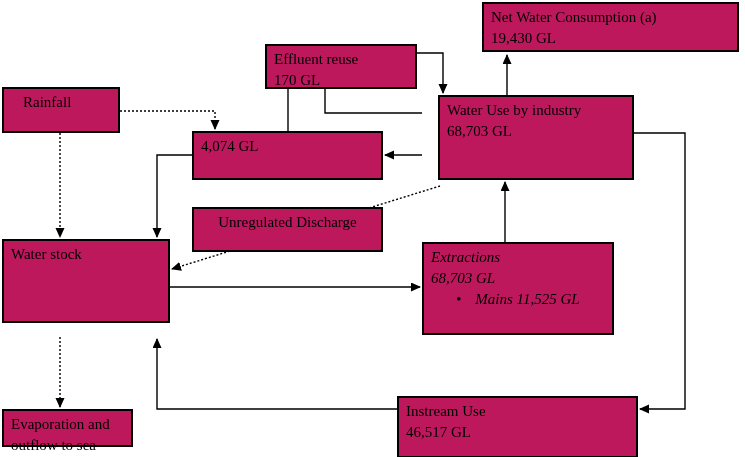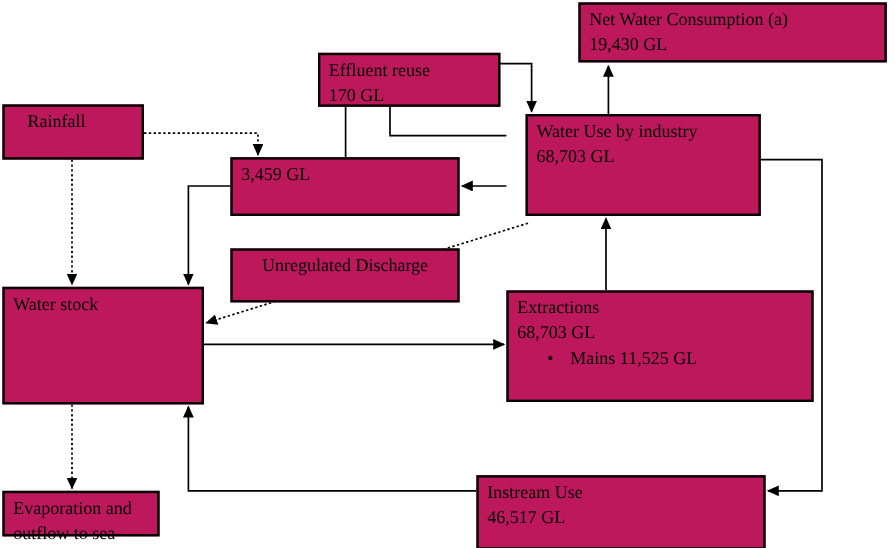--- a/index.html
+++ b/index.html
@@ -29,22 +29,22 @@
     line-height: 21px;
     z-index: 2;
     white-space: nowrap;
   }
   #node-rainfall               { left: 2px;   top: 87px;  width: 118px; height: 46px; padding-left: 19px; }
   #node-net-water-consumption  { left: 482px; top: 2px;   width: 257px; height: 50px; }
   #node-effluent-reuse         { left: 265px; top: 44px;  width: 152px; height: 45px; }
   #node-water-use              { left: 422px; top: 95px;  width: 196px; height: 85px; margin-left: 16px; }
   #node-regulated-discharge    { left: 192px; top: 131px; width: 191px; height: 49px; }
   #node-unregulated-discharge  { left: 192px; top: 207px; width: 191px; height: 45px; text-align: center; }
-  #node-water-stock            { left: 2px;   top: 239px; width: 168px; height: 98px; }
-  #node-extractions            { left: 422px; top: 242px; width: 256px; height: 93px; }
+  #node-water-stock            { left: 2px;   top: 239px; width: 168px; height: 84px; }
+  #node-extractions            { left: 422px; top: 242px; width: 192px; height: 93px; font-style: italic; }
   #node-instream-use           { left: 397px; top: 396px; width: 241px; height: 62px; }
   #node-evaporation            { left: 2px;   top: 409px; width: 131px; height: 38px; }
   .bullet-row { padding-left: 25px; }
   .bullet-row::before { content: "\2022"; padding-right: 14px; }
   .line { display: block; }
 </style>
 </head>
 <body>
 
 <div class="canvas">
@@ -86,21 +86,21 @@
     <span class="line">Effluent reuse</span>
     <span class="line">170 GL</span>
   </div>
 
   <div class="node" id="node-water-use">
     <span class="line">Water Use by industry</span>
     <span class="line">68,703 GL</span>
   </div>
 
   <div class="node" id="node-regulated-discharge">
-    <span class="line">3,459 GL</span>
+    <span class="line">4,074 GL</span>
   </div>
 
   <div class="node" id="node-unregulated-discharge">
     <span class="line">Unregulated Discharge</span>
   </div>
 
   <div class="node" id="node-water-stock">
     <span class="line">Water stock</span>
   </div>
 

